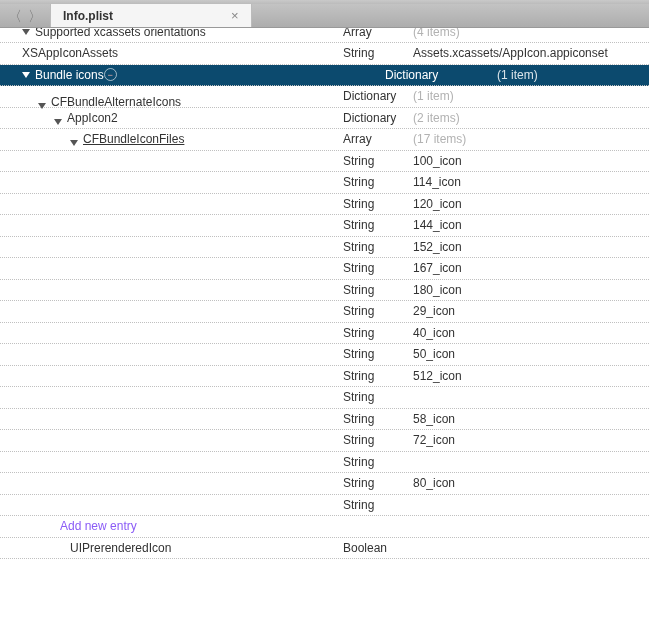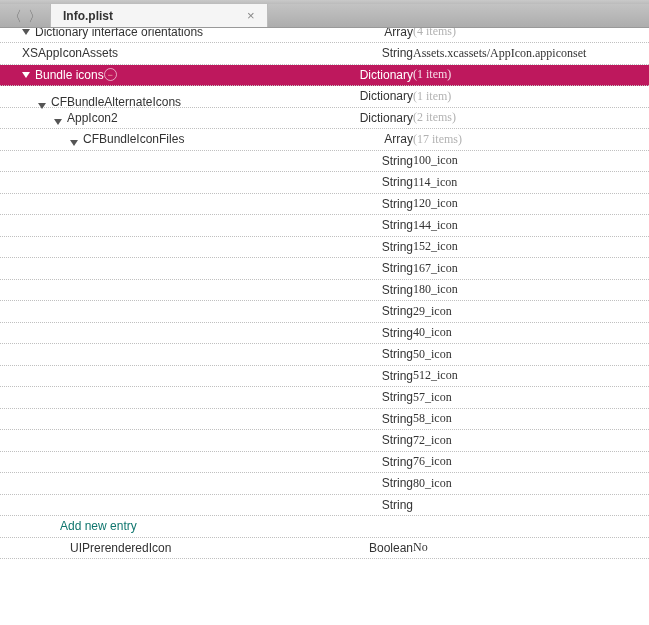--- a/index.html
+++ b/index.html
@@ -1,34 +1,34 @@
 <!DOCTYPE html>
 <html><head>
   <meta charset="utf-8">
   <style>
     * { margin: 0; padding: 0; box-sizing: border-box; font-family: -apple-system, "Helvetica Neue", Helvetica, Arial, sans-serif; }
     body { width: 649px; height: 625px; background: #fff; overflow: hidden; font-size: 12px; color: #333; }
     .top-bar { height: 4px; background: linear-gradient(#c9c9c9, #bbb); }
     .tab-bar { height: 24px; background: linear-gradient(#c3c3c3, #adadad); display: flex; align-items: stretch; border-bottom: 1px solid #999; }
     .nav-arrows { display: flex; align-items: center; padding: 0 8px; gap: 6px; }
     .nav-arrows span { color: #777; font-size: 14px; line-height: 1; }
-    .tab { background: #f5f5f5; border-left: 1px solid #bbb; border-right: 1px solid #bbb; display: flex; align-items: center; padding: 0 12px; gap: 24px; font-weight: 600; color: #333; position: relative; }
+    .tab { background: #f5f5f5; border-left: 1px solid #bbb; border-right: 1px solid #bbb; display: flex; align-items: center; padding: 0 12px; gap: 8px; font-weight: 600; color: #333; position: relative; }
     .tab .close { color: #888; font-size: 13px; font-weight: normal; margin-left: 110px; }
     .table { width: 100%; }
     .row { height: 21.5px; display: flex; align-items: center; border-bottom: 1px dotted #c0c0c0; padding-left: 6px; }
     .row.cropped { height: 15px; overflow: hidden; align-items: flex-end; padding-bottom: 3px; }
-    .row.selected { background: #be185d; color: #fff; }
+    .row.selected { background: #0c4a6e; color: #fff; gap: 42px; }
     .row.selected .items { color: rgba(255,255,255,0.85); }
     .row.selected .remove { display: inline-flex; }
     .remove { display: none; width: 13px; height: 13px; border: 1px solid rgba(255,255,255,0.6); border-radius: 50%; align-items: center; justify-content: center; font-size: 9px; color: #f2b0aa; margin-right: 6px; }
     .col-key { display: flex; align-items: center; width: 337px; flex: 0 0 337px; overflow: hidden; white-space: nowrap; }
-    .col-type { width: 70px; flex: 0 0 70px; text-align: right; }
-    .col-val { flex: 1; white-space: nowrap; overflow: hidden; font-family: Liberation Serif, serif; }
+    .col-type { width: 70px; flex: 0 0 70px; }
+    .col-val { flex: 1; white-space: nowrap; overflow: hidden; }
     .items { color: #b2b2b2; }
-    .placeholder { color: #0f766e; }
+    .placeholder { color: #8b5cf6; }
     .disclosure { display: inline-block; width: 0; height: 0; margin-right: 5px; }
     .disclosure.down { border-left: 4px solid transparent; border-right: 4px solid transparent; border-top: 6px solid #555; }
     .row.selected .disclosure.down { border-top-color: #fff; }
     .indent1 { padding-left: 16px; }
     .indent2 { padding-left: 32px; }
     .indent3 { padding-left: 48px; }
     .indent4 { padding-left: 64px; }
     .indentph { padding-left: 54px; }
     .row.selected .col-type, .row.selected .col-val { font-weight: 500; }
   </style>
@@ -45,21 +45,21 @@
     <span>Info.plist</span>
     <span class="close">×</span>
   </div>
 </div>
 
 <div class="table" id="table">
     <div class="row cropped">
       <div class="col-key">
         <span class="indent1" style="display: inline-flex; align-items: center;">
           <span class="disclosure down"></span>
-          <span>Dictionary interface orientations</span>
+          <span>Supported xcassets orientations</span>
         </span>
       </div>
       <div class="col-type">Array</div>
       <div class="col-val items">(4 items)</div>
     </div>
     <div class="row">
       <div class="col-key">
         <span class="indent1" style="display: inline-flex; align-items: center;">
           <span>XSAppIconAssets</span>
         </span>
@@ -93,21 +93,21 @@
         <span class="indent3" style="display: inline-flex; align-items: flex-end;">
           <span class="disclosure down"></span>
           <span>AppIcon2</span>
         </span>
       </div>
       <div class="col-type">Dictionary</div>
       <div class="col-val items">(2 items)</div>
     </div>
     <div class="row">
       <div class="col-key">
-        <span class="indent4" style="display: inline-flex; align-items: flex-end;">
+        <span class="indent4" style="display: inline-flex; align-items: flex-end; text-decoration: underline;">
           <span class="disclosure down"></span>
           <span>CFBundleIconFiles</span>
         </span>
       </div>
       <div class="col-type">Array</div>
       <div class="col-val items">(17 items)</div>
     </div>
     <div class="row">
       <div class="col-key">
         <span class="indent4" style="display: inline-flex; align-items: center;">
@@ -207,21 +207,20 @@
       <div class="col-type">String</div>
       <div class="col-val">512_icon</div>
     </div>
     <div class="row">
       <div class="col-key">
         <span class="indent4" style="display: inline-flex; align-items: center;">
           <span></span>
         </span>
       </div>
       <div class="col-type">String</div>
-      <div class="col-val">57_icon</div>
     </div>
     <div class="row">
       <div class="col-key">
         <span class="indent4" style="display: inline-flex; align-items: center;">
           <span></span>
         </span>
       </div>
       <div class="col-type">String</div>
       <div class="col-val">58_icon</div>
     </div>
@@ -234,21 +233,20 @@
       <div class="col-type">String</div>
       <div class="col-val">72_icon</div>
     </div>
     <div class="row">
       <div class="col-key">
         <span class="indent4" style="display: inline-flex; align-items: center;">
           <span></span>
         </span>
       </div>
       <div class="col-type">String</div>
-      <div class="col-val">76_icon</div>
     </div>
     <div class="row">
       <div class="col-key">
         <span class="indent4" style="display: inline-flex; align-items: center;">
           <span></span>
         </span>
       </div>
       <div class="col-type">String</div>
       <div class="col-val">80_icon</div>
     </div>
@@ -269,15 +267,14 @@
       <div class="col-type"></div>
       <div class="col-val"></div>
     </div>
     <div class="row">
       <div class="col-key">
         <span class="indent4" style="display: inline-flex; align-items: flex-end;">
           <span>UIPrerenderedIcon</span>
         </span>
       </div>
       <div class="col-type">Boolean</div>
-      <div class="col-val">No</div>
     </div>
   </div>
 
 </body></html>

